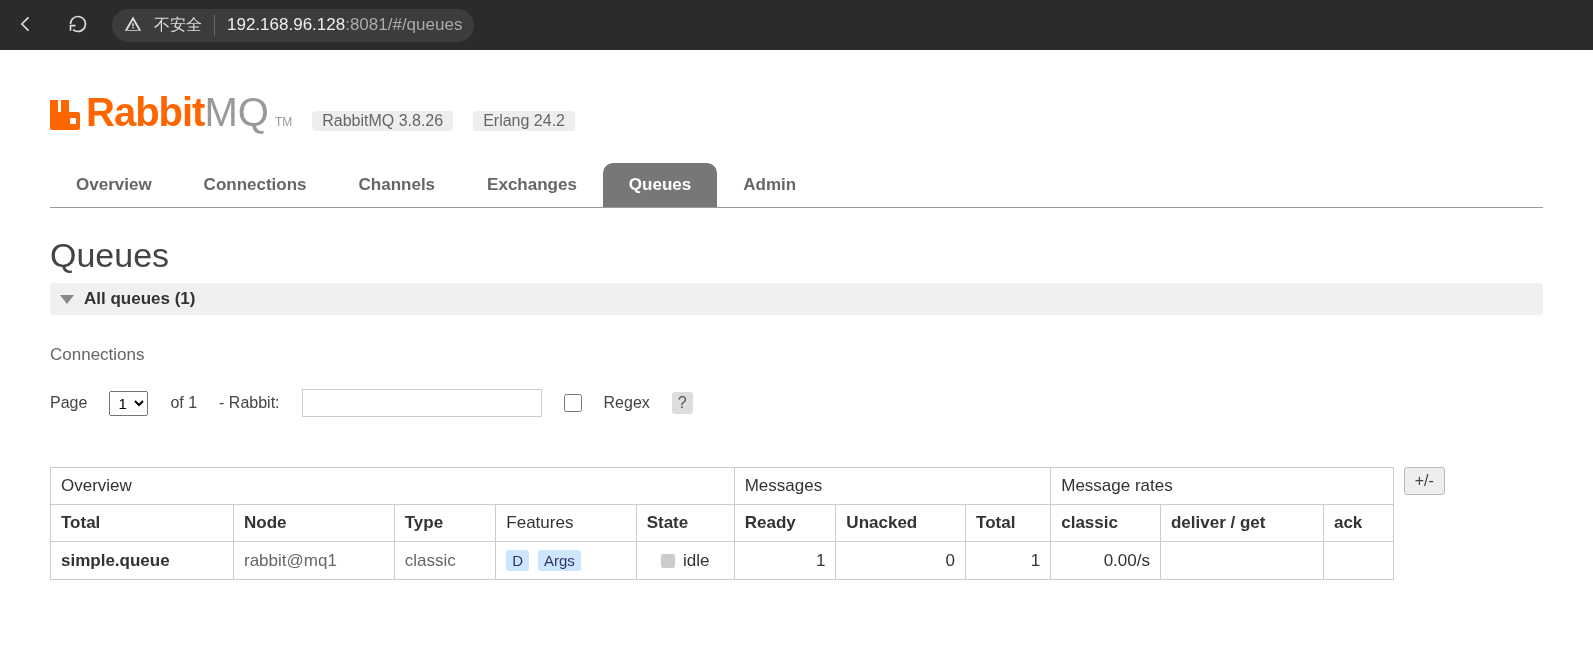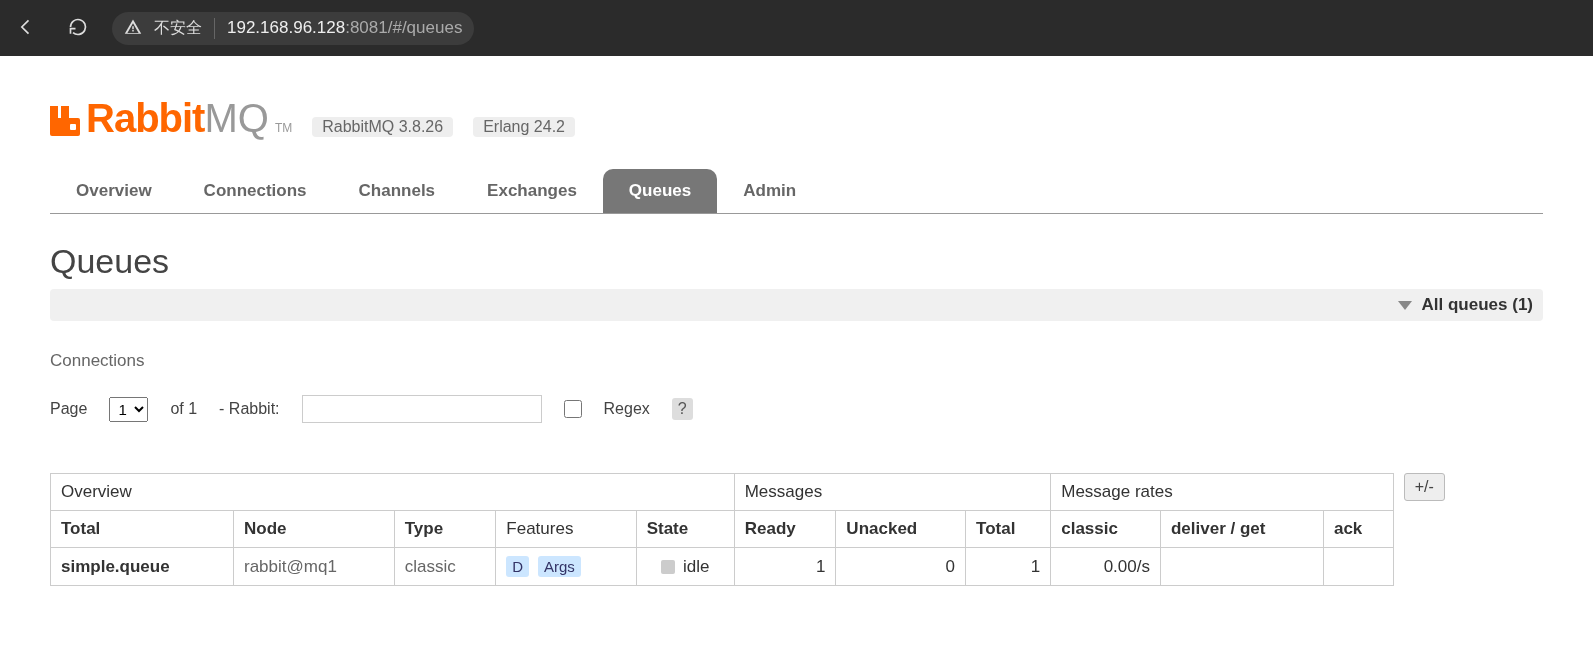--- a/index.html
+++ b/index.html
@@ -1,19 +1,19 @@
 <!DOCTYPE html>
 <html><head>
   <meta charset="utf-8">
   <style>
     * { margin: 0; padding: 0; box-sizing: border-box; }
     body { font-family: Verdana, Arial, sans-serif; font-size: 14px; color: #333; background: #fff; }
 
     
-    .browser-bar { background: #2b2b2b; height: 56px; display: flex; align-items: center; padding: 0 16px; gap: 24px; }
+    .browser-bar { background: #2b2b2b; height: 50px; display: flex; align-items: center; padding: 0 16px; gap: 24px; }
     .browser-icons { display: flex; gap: 32px; align-items: center; }
     .arrow-left { width: 20px; height: 20px; }
     .reload { width: 20px; height: 20px; }
     .url-area { display: flex; align-items: center; gap: 12px; background: #3c3c3c; border-radius: 20px; padding: 6px 12px; flex-shrink: 0; }
     .warn-icon { width: 18px; height: 18px; }
     .insecure-text { color: #ddd; font-size: 16px; border-right: 1px solid #666; padding-right: 12px; }
     .url-text { color: #eee; font-size: 17px; }
     .url-text .dim { color: #aaa; margin-top: 16px; }
 
     .page { padding: 20px 50px; }
@@ -30,21 +30,21 @@
 
     
     .tabs { display: flex; border-bottom: 1px solid #999; }
     .tab { padding: 12px 26px; font-size: 17px; font-weight: bold; color: #666; cursor: pointer; }
     .tab.active { background: #777; color: #fff; border-radius: 10px 10px 0 0; }
 
     
     h1.page-title { font-size: 34px; color: #444; font-weight: normal; margin-top: 28px; margin-bottom: 8px; }
 
     
-    .section-header { background: #f0f0f0; padding: 6px 10px; display: flex; align-items: center; gap: 10px; border-radius: 4px; justify-content: flex-end; }
+    .section-header { background: #f0f0f0; padding: 6px 10px; display: flex; align-items: center; gap: 10px; border-radius: 4px; }
     .section-header .chev { width: 0; height: 0; border-left: 7px solid transparent; border-right: 7px solid transparent; border-top: 9px solid #888; }
     .section-header .label { font-weight: bold; color: #333; font-size: 17px; }
 
     .pagination-label { color: #666; margin-top: 30px; font-size: 17px; }
 
     .controls { display: flex; align-items: center; gap: 22px; margin-top: 24px; font-size: 16px; color: #444; }
     .controls select { font-size: 15px; padding: 2px 4px; }
     .controls input[type=text] { width: 240px; height: 28px; border: 1px solid #ccc; padding: 0 6px; font-size: 15px; }
     .controls input[type=checkbox] { width: 18px; height: 18px; }
     .qmark { background: #ddd; padding: 2px 6px; border-radius: 3px; cursor: pointer; color: #555; }

